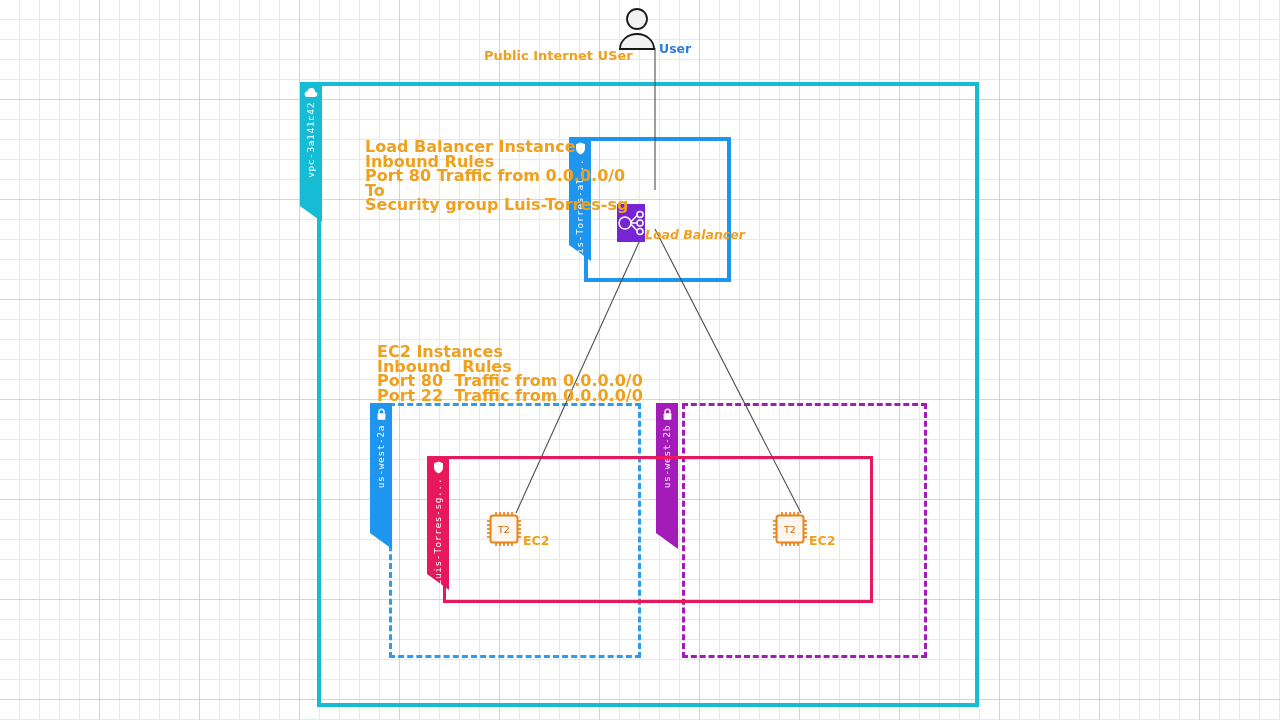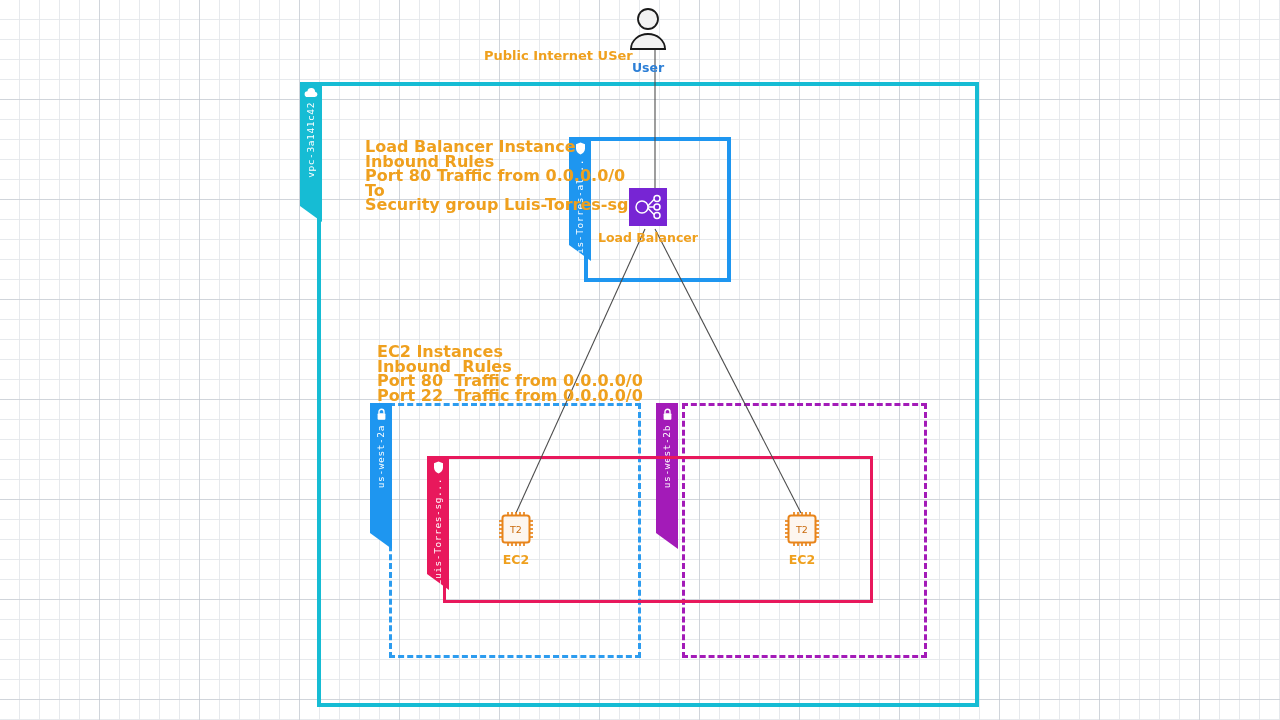--- a/index.html
+++ b/index.html
@@ -85,32 +85,32 @@
     box-sizing: border-box;
   }
   .sg-ec2 {
     left: 443px; top: 456px;
     width: 430px; height: 147px;
     border: 3px solid #E8185C;
     box-sizing: border-box;
   }
 
   
-  .node { display: flex; flex-direction: column; align-items: center; }
+  .node { display: flex; align-items: flex-end; }
   .node-caption {
     margin-top: 4px;
     font-size: 12.5px;
     font-weight: bold;
     white-space: nowrap;
   }
   .cap-orange { color: #EFA01E; }
   .cap-blue   { color: #2D7FD6; }
 
   .user-node { left: 615px; top: 8px; width: 66px; }
-  .lb-node   { left: 617px; top: 188px; width: 62px; }
+  .lb-node   { left: 617px; top: 204px; width: 62px; font-style: italic; }
   .ec2-left  { left: 485px; top: 510px; width: 62px; }
   .ec2-right { left: 771px; top: 510px; width: 62px; }
 
   .lb-icon {
     width: 38px; height: 38px;
     background: #7725D4;
     display: flex; align-items: center; justify-content: center;
   }
   .ec2-icon { width: 38px; height: 38px; }
 

